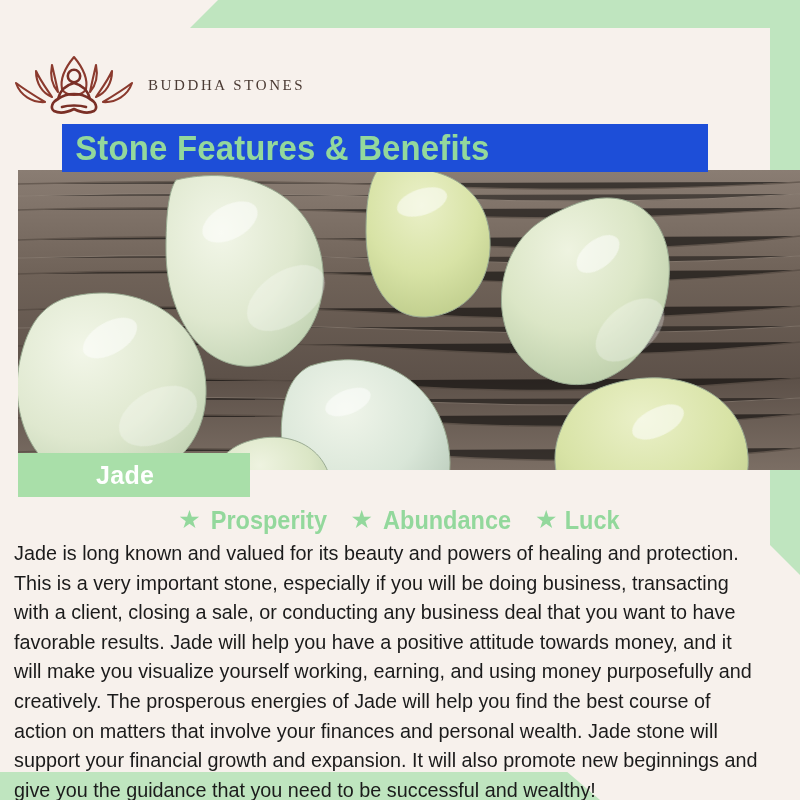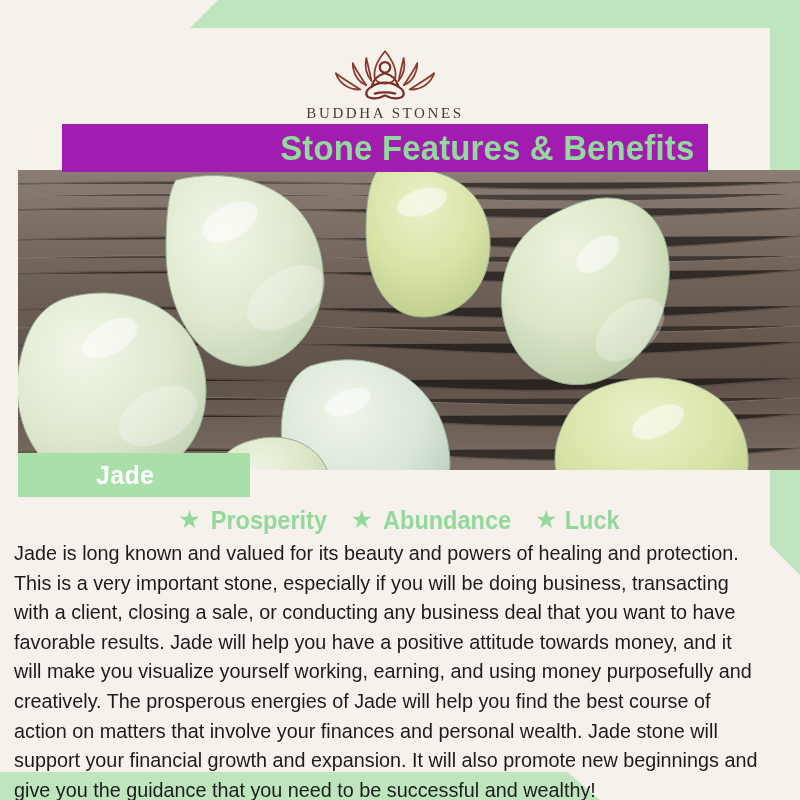--- a/index.html
+++ b/index.html
@@ -68,21 +68,20 @@
     z-index: 2;
   }
 
   
   .logo-block {
     position: absolute;
     left: 0; top: 0;
     width: 770px;
     height: 94px;
     display: flex;
-    flex-direction: column;
     align-items: center;
     justify-content: flex-start;
     padding-top: 19px;
     box-sizing: border-box;
     z-index: 4;
   }
   .logo-mark { width: 148px; height: 66px; display: block; }
   .logo-word {
     margin-top: 2px;
     font-family: "Liberation Serif", serif;
@@ -93,24 +92,24 @@
     white-space: nowrap;
   }
 
   
   .title-band {
     position: absolute;
     left: 62px;
     top: 96px;
     width: 646px;
     height: 48px;
-    background: #a21caf;
-    display: flex;
-    align-items: center;
-    justify-content: flex-end;
+    background: #1d4ed8;
+    display: flex;
+    align-items: center;
+    justify-content: flex-start;
     z-index: 5;
   }
   .title-text {
     font-family: "Liberation Sans Narrow", "Liberation Sans", sans-serif;
     font-weight: bold;
     font-size: 35px;
     letter-spacing: 0.2px;
     color: #93d89c;
     transform: scaleX(0.94);
     white-space: nowrap;

